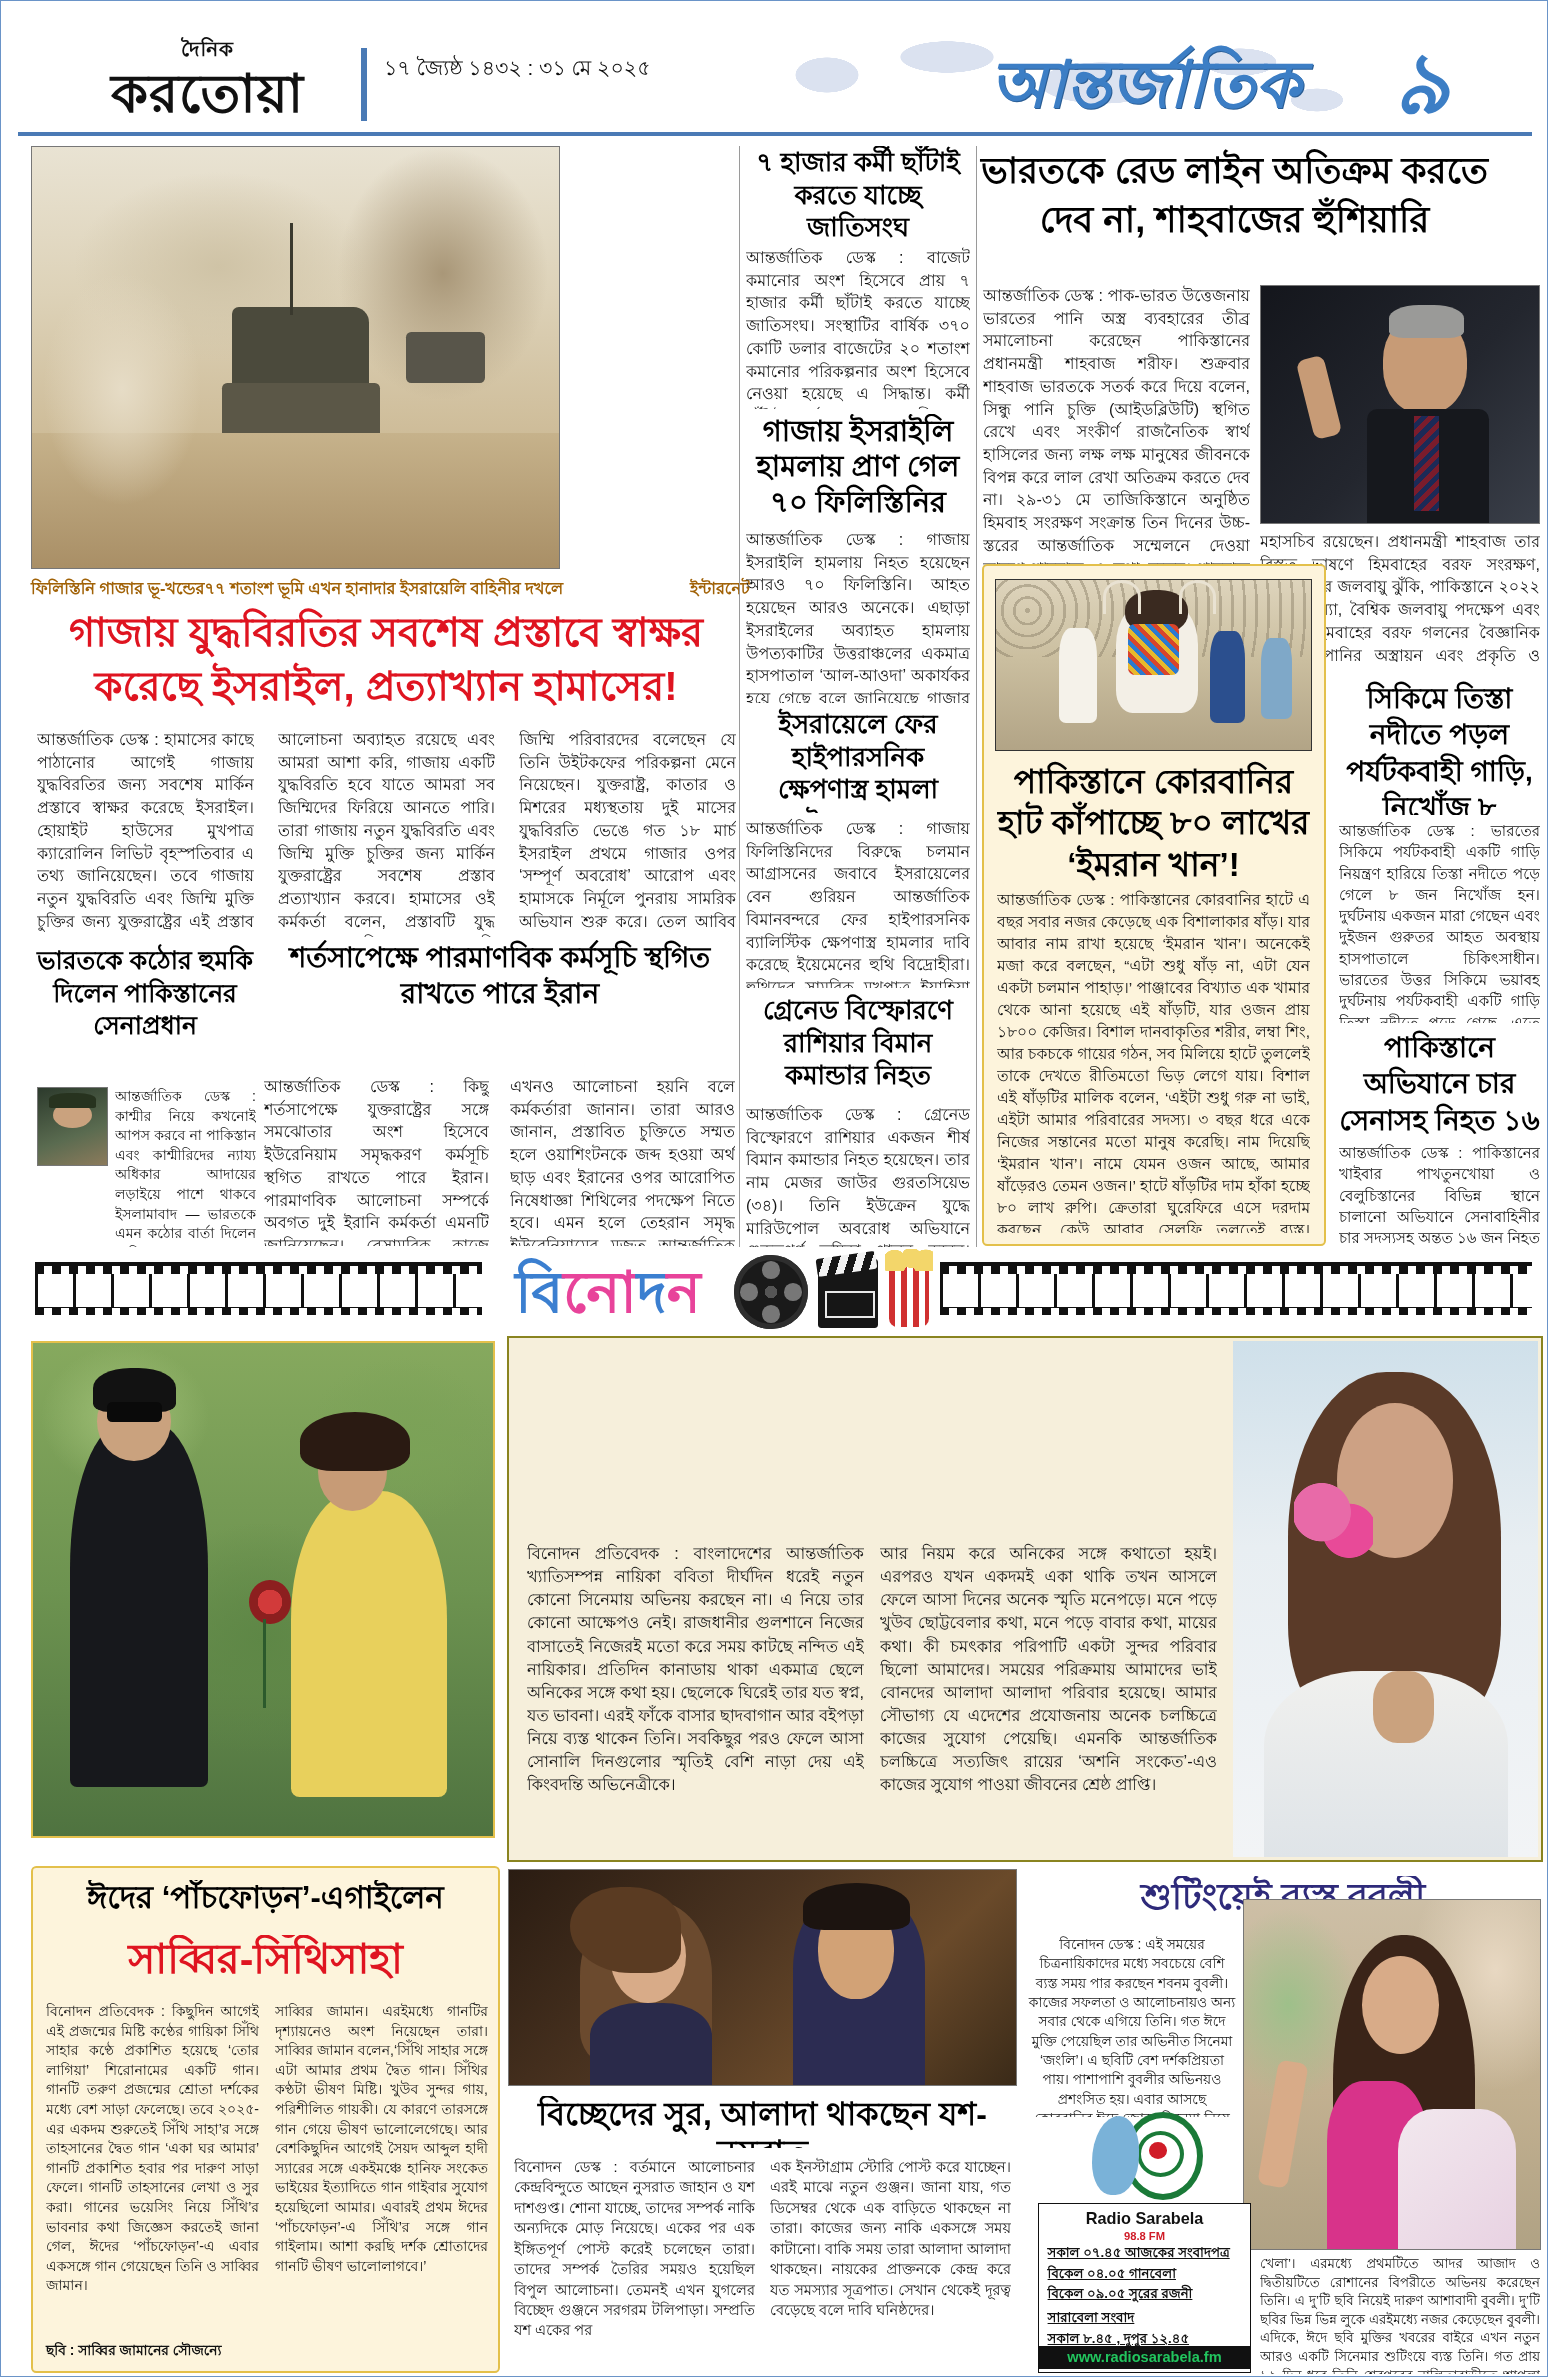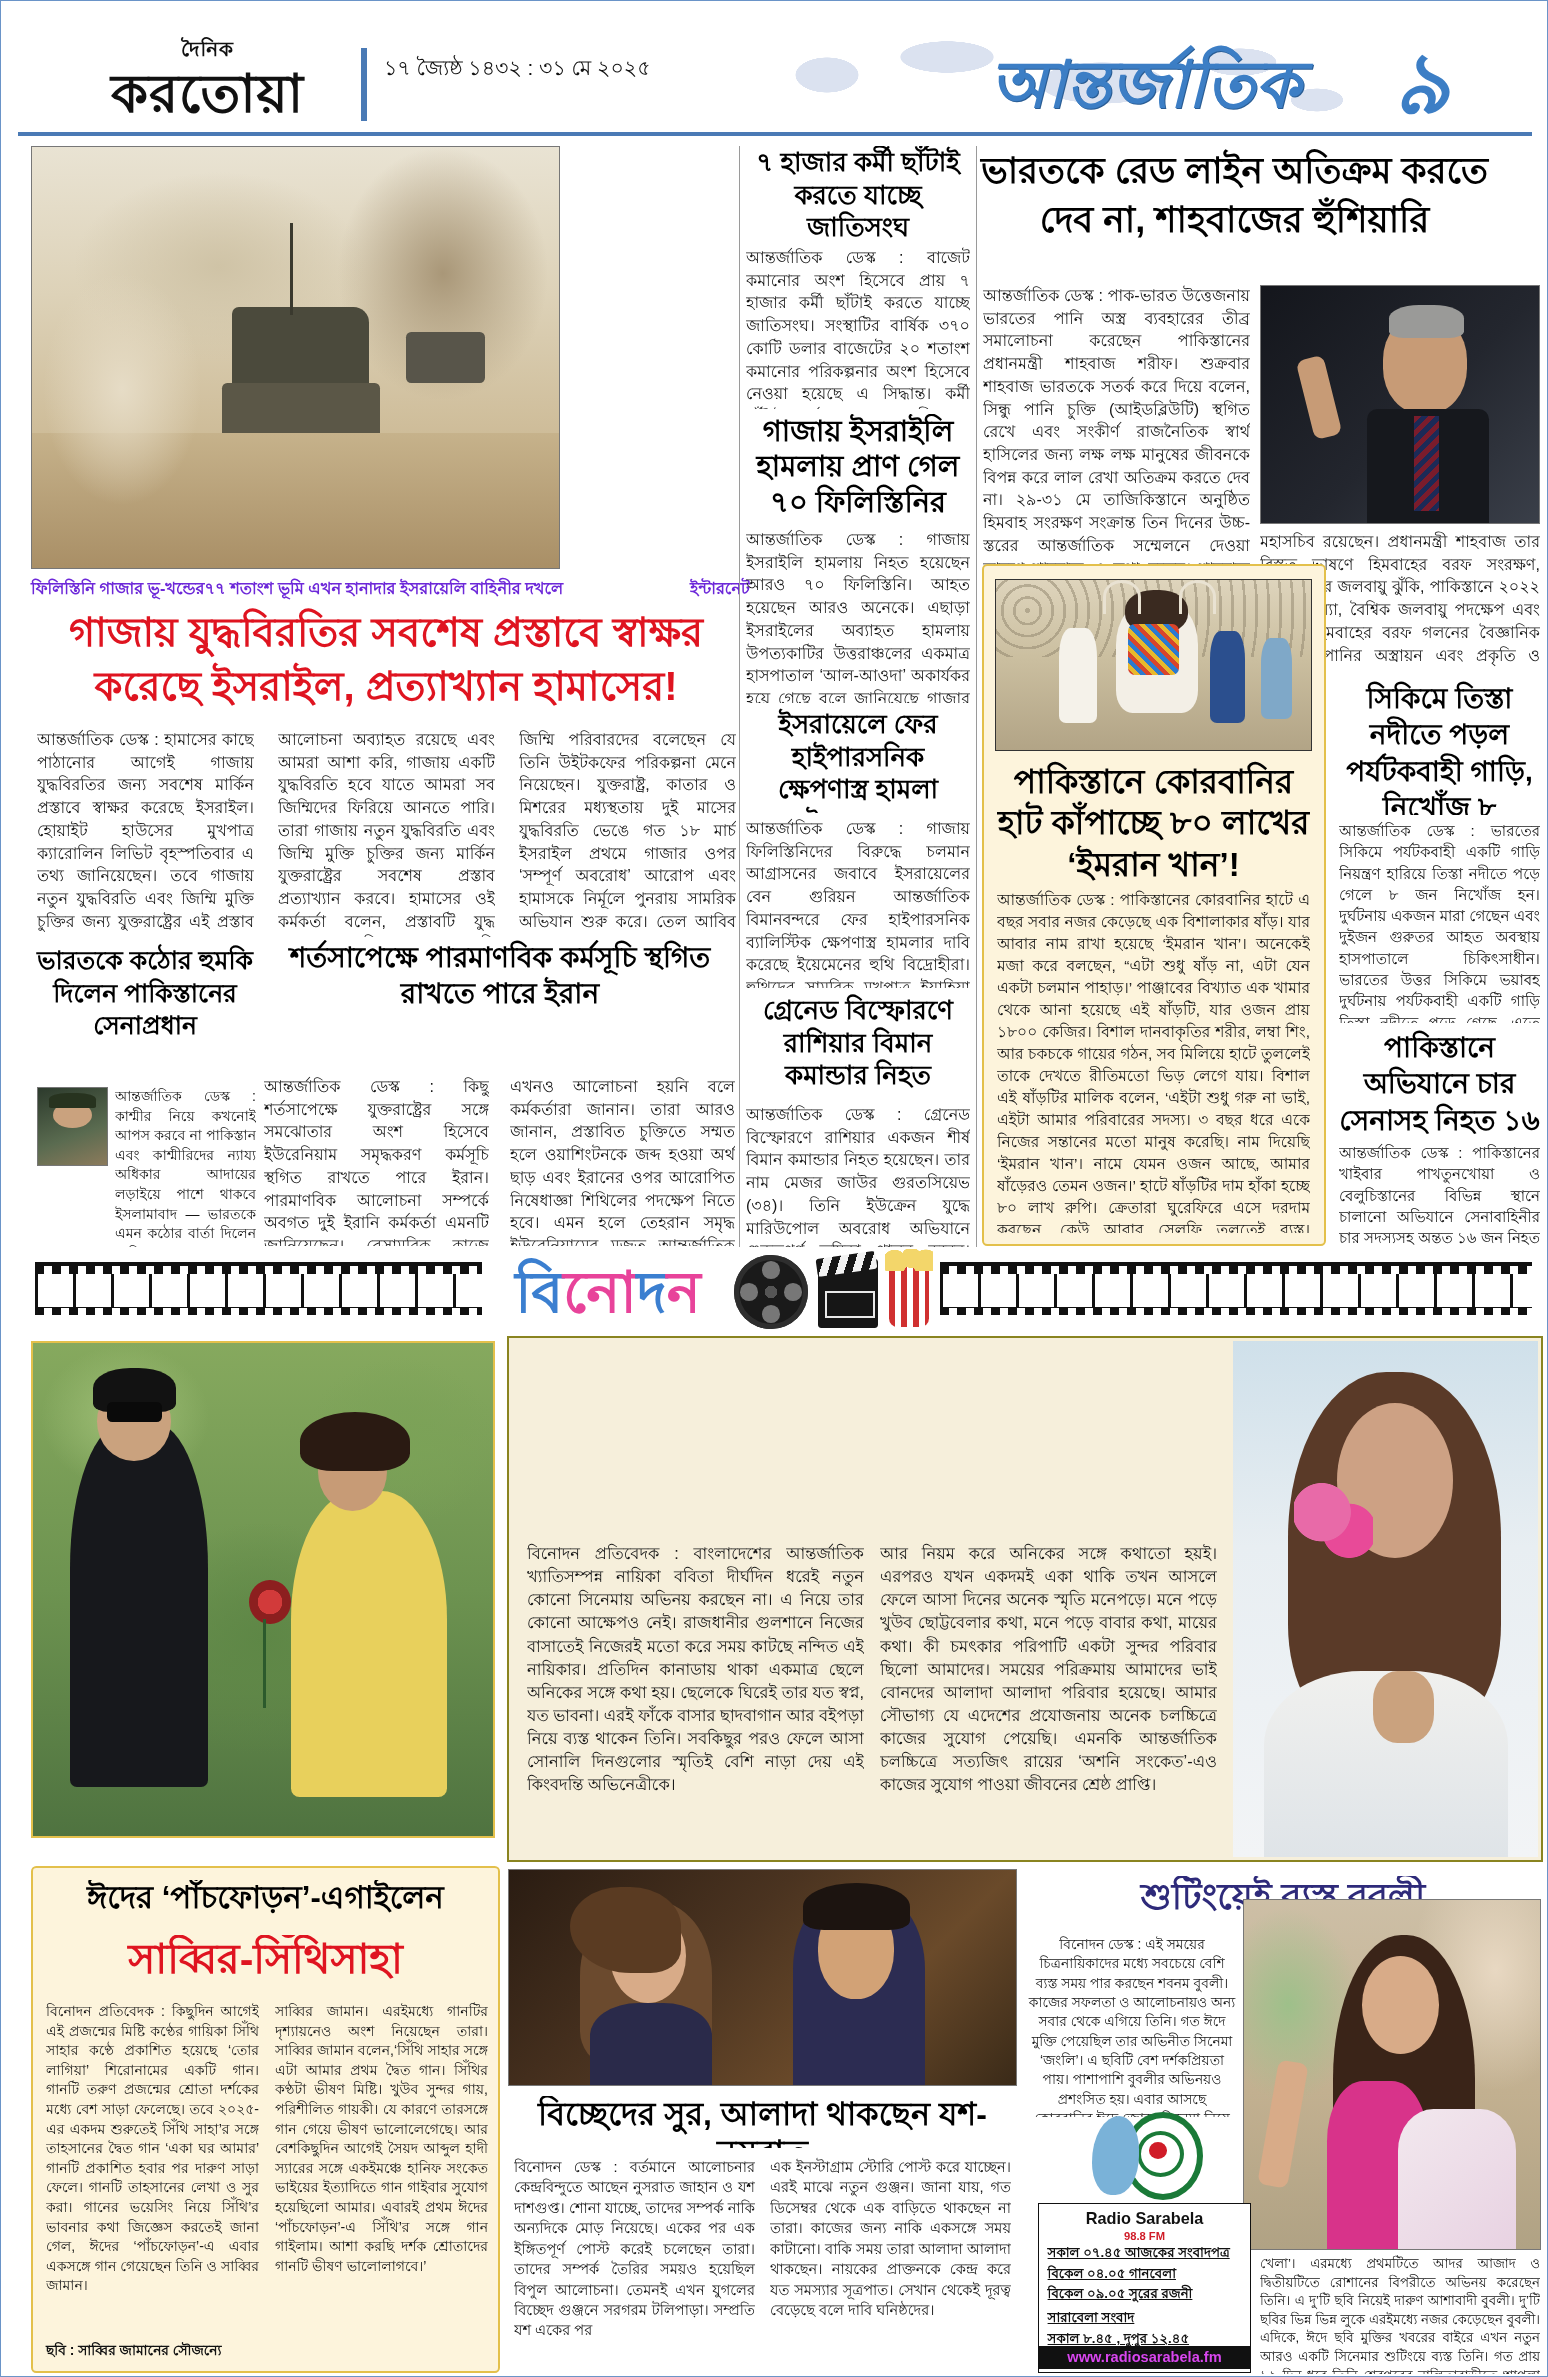--- a/index.html
+++ b/index.html
@@ -8,21 +8,21 @@
         border:1.7px solid #6a94c8;box-sizing:border-box;}
   .abs{position:absolute;box-sizing:border-box;}
   .jt{text-align:justify;}
   .ct{text-align:center;}
   .body-text{font-size:16px;line-height:1.42;color:#151515;overflow:hidden;}
   .body-sm{font-size:14px;line-height:1.40;color:#151515;overflow:hidden;}
   .hl{font-weight:bold;color:#000;line-height:1.18;overflow:hidden;}
   .hl-red{color:#df1420;}
   .vrule{width:0.9px;background:#9a9a9a;}
   .photo{overflow:hidden;border:0.9px solid #777;}
-  .cap{font-size:16.3px;font-weight:bold;color:#6d28d9;}
+  .cap{font-size:16.3px;font-weight:bold;color:#a16207;}
   .boxed{border:2.6px solid #e3c04b;background:#fdf4dc;border-radius:5.2px;}
   .deskbold{font-weight:bold;}
   
   .mast-small{font-size:20px;font-weight:bold;letter-spacing:0.9px;}
   .mast-big{font-size:53px;font-weight:bold;letter-spacing:0.9px;line-height:1.0;}
   .section-title{font-size:65px;font-weight:bold;font-style:italic;color:#3c7ec5;
       text-shadow:0.9px 0.9px 0 #2a5d94;}
   .pageno{font-size:86px;font-weight:bold;color:#3c7ec5;font-style:italic;}
   .bluebar{background:#4a7ab5;}
   
@@ -31,21 +31,21 @@
        repeating-linear-gradient(90deg,#111 0 3.4px,#fff 3.4px 38px),
        #fff;}
   .strip:before,.strip:after{content:"";display:block;height:7.7px;
        background:repeating-linear-gradient(90deg,#111 0 8.6px,#fff 8.6px 17px);}
   .strip:before{margin-top:-0.9px}
   .strip:after{margin-top:34px}
   .banner-word{font-size:57px;font-weight:bold;line-height:1;}
   
   .radio-box{border:1.7px solid #111;background:#fff;}
   .radio-line{font-size:13.3px;font-weight:bold;line-height:1.55;text-decoration:underline;}
-  .radio-url{background:#111;color:#d946ef;font-size:14.6px;font-weight:bold;text-align:center;padding:3.4px 0;}
+  .radio-url{background:#111;color:#22c55e;font-size:14.6px;font-weight:bold;text-align:center;padding:3.4px 0;}
 </style>
 </head>
 <body>
 
 <div class="page">
 
   <div class="abs" style="left:757px;top:21.5px;width:619px;height:103px;
       background:
         radial-gradient(52px 29px at 69px 52px,#ccd6ea 60%,transparent 61%),
         radial-gradient(77px 26px at 189px 34px,#ccd6ea 60%,transparent 61%),

